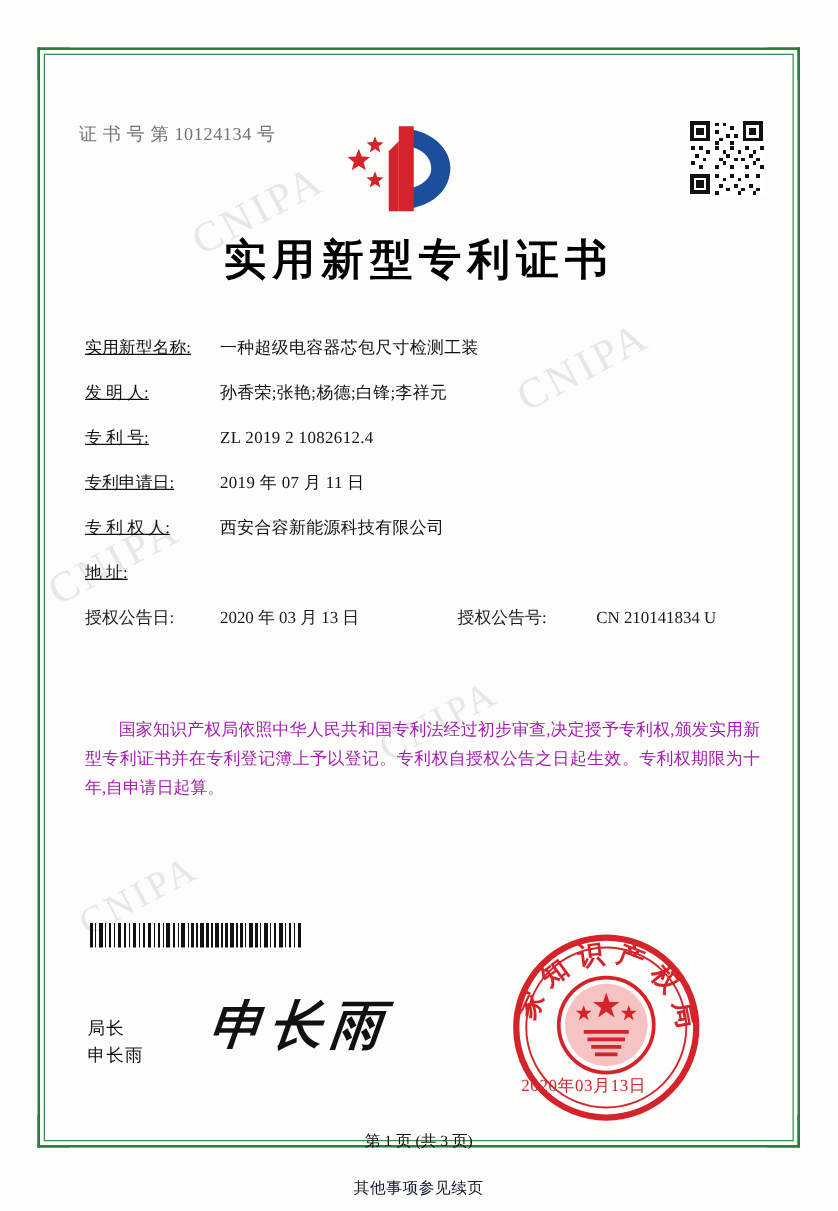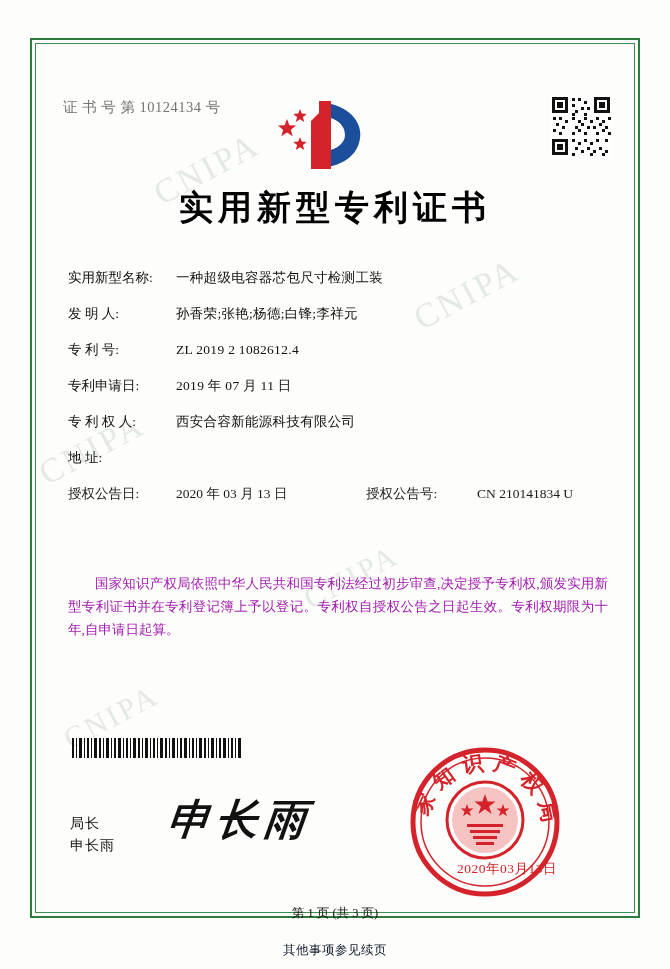--- a/index.html
+++ b/index.html
@@ -125,20 +125,21 @@
     margin-bottom: 16px;
     font-size: 13.5px;
     line-height: 20px;
     color: #111;
   }
   .row .label {
     width: 108px;
     flex: 0 0 108px;
     letter-spacing: 0;
     white-space: pre;
+    text-decoration: underline;
   }
   .row .value {
     flex: 1;
     letter-spacing: 0.3px;
   }
   .row .value .line2 {
     display: block;
   }
   .row-split {
     display: flex;
@@ -220,21 +221,21 @@
     left: 405px;
     top: 742px;
     width: 160px;
     height: 160px;
   }
   .seal-date {
     position: absolute;
     left: 417px;
     top: 860px;
     width: 140px;
-    text-align: right;
+    text-align: left;
     color: #d4232a;
     font-size: 13.5px;
     letter-spacing: 0.5px;
   }
 
   .page-no {
     position: absolute;
     left: 0;
     top: 905px;
     width: 670px;

